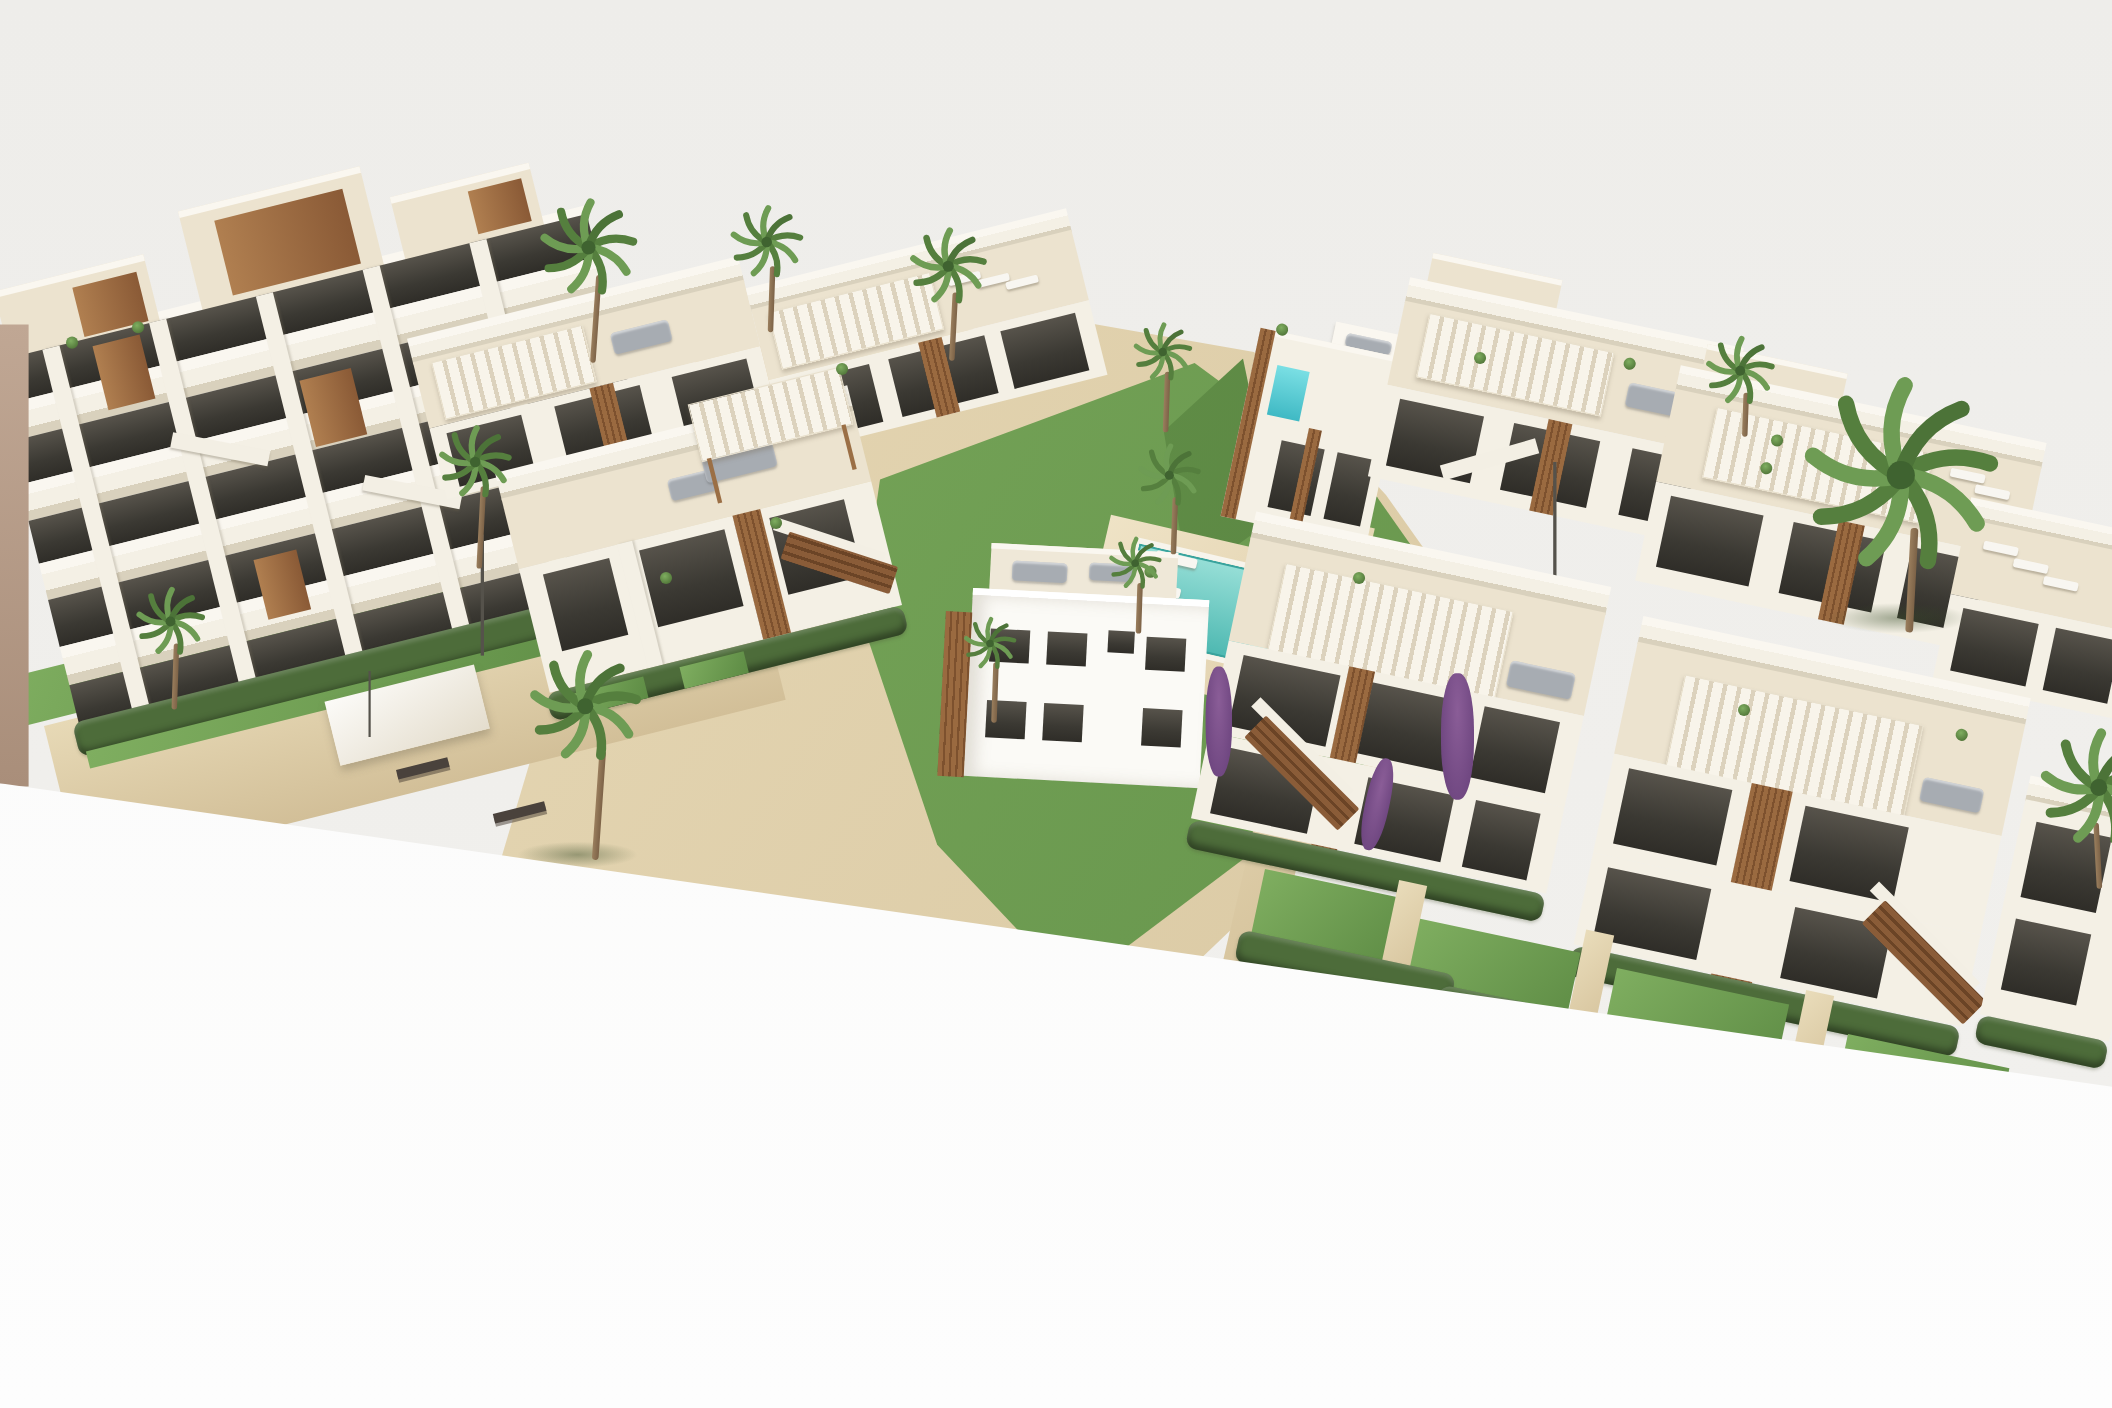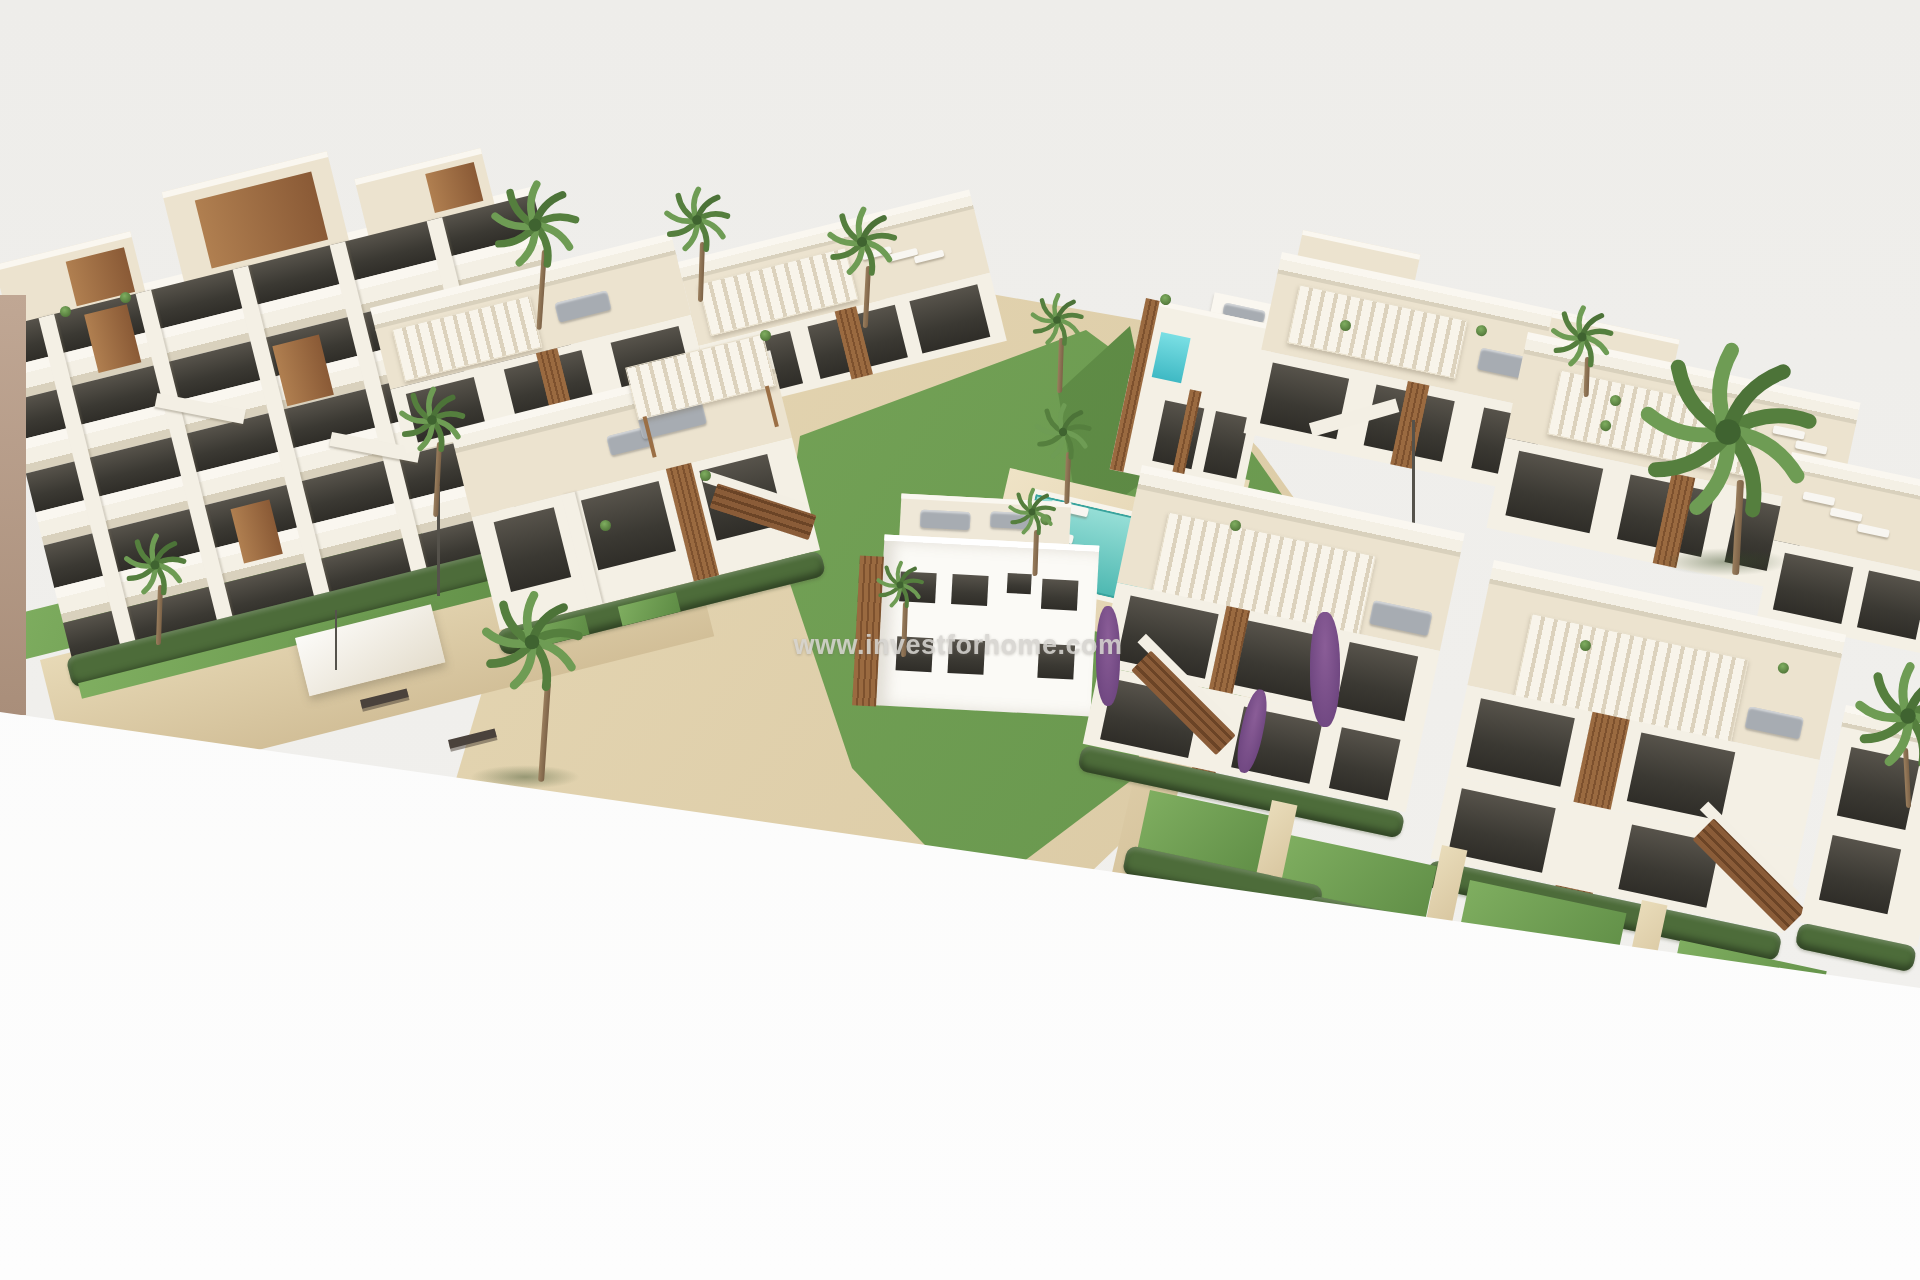--- a/index.html
+++ b/index.html
@@ -387,15 +387,14 @@
   <div class="abs plant" style="left:600px;top:520px;z-index:40;"></div>
   <div class="abs plant" style="left:700px;top:470px;z-index:40;"></div>
   <div class="abs plant" style="left:760px;top:330px;z-index:40;"></div>
   <div class="abs plant" style="left:1340px;top:320px;z-index:40;"></div>
   <div class="abs plant" style="left:1610px;top:395px;z-index:40;"></div>
   <div class="abs plant" style="left:1230px;top:520px;z-index:40;"></div>
   <div class="abs plant" style="left:1580px;top:640px;z-index:40;"></div>
 
   <div class="abs" id="wedge"></div>
 
-  <div class="abs" id="watermark">www.investforhome.com</div>
 
 </div>
 
 </body></html>

